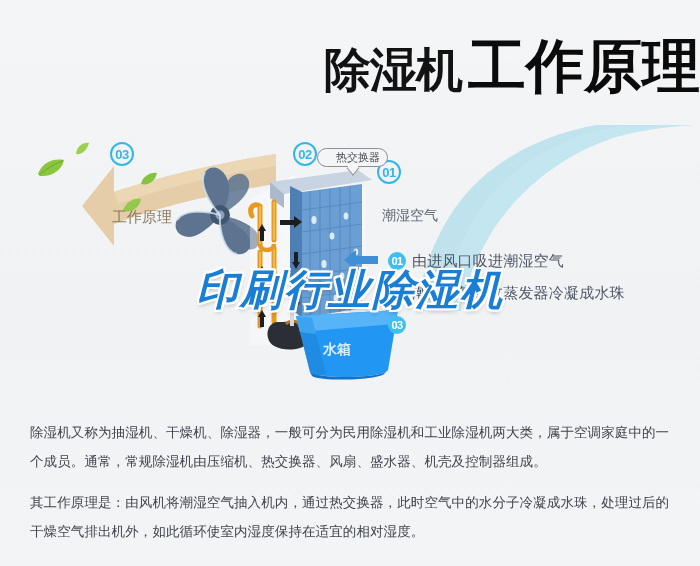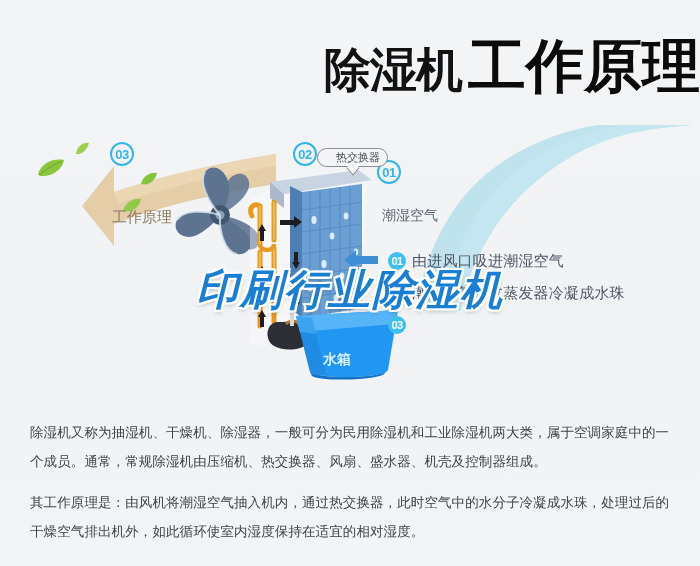--- a/index.html
+++ b/index.html
@@ -130,21 +130,21 @@
 
   
   .il-label {
     position: absolute;
     font-size: 14px;
     z-index: 6;
     white-space: nowrap;
   }
   .lab-humid { left: 382px; top: 87px; color: #5d6472; font-size: 14px; }
   .lab-dry   { left: 112px; top: 88px; color: #8a7a5e; font-size: 15px; }
-  .lab-tank  { left: 323px; top: 231px; color: #dff0ff; font-size: 14px; font-weight: 600; }
+  .lab-tank  { left: 323px; top: 221px; color: #dff0ff; font-size: 14px; font-weight: 600; }
 
   
   .steps {
     position: absolute;
     left: 388px; top: 245px;
     width: 300px;
   }
   .step {
     display: flex;
     align-items: center;

